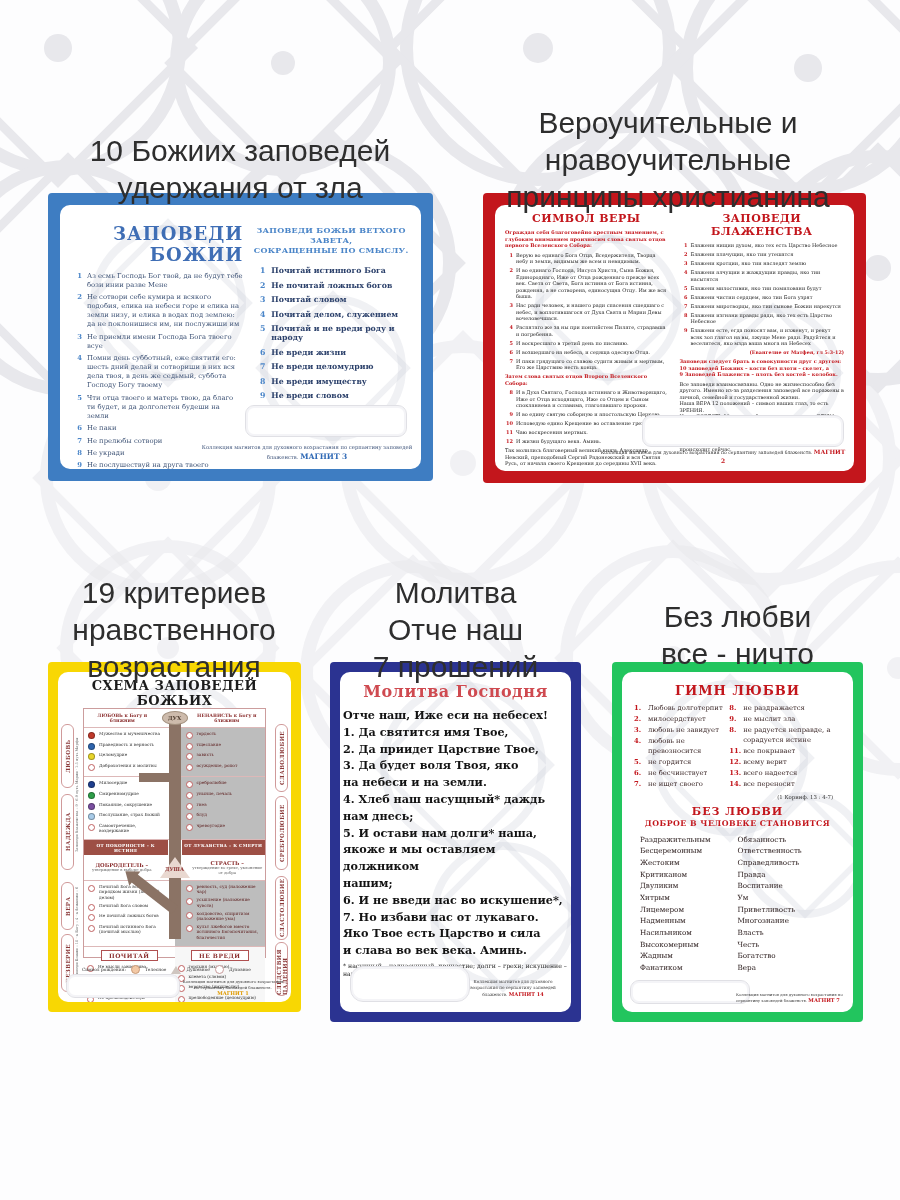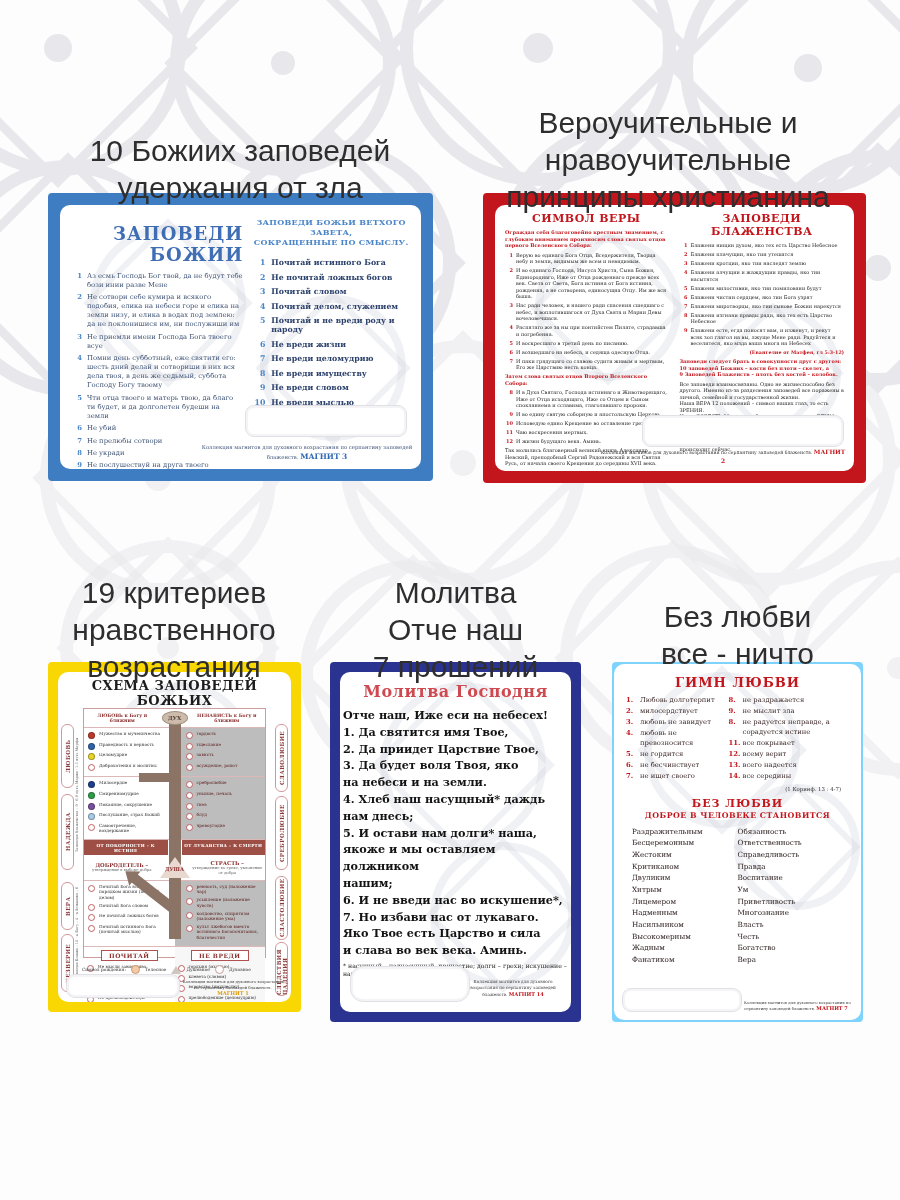--- a/index.html
+++ b/index.html
@@ -23,21 +23,21 @@
   .t4{left:330px;top:574px;width:251px;}
   .t5{left:610px;top:598px;width:255px;}
 
   
   .card{position:absolute;z-index:2;box-sizing:border-box;border-radius:4px;}
   .card-inner{position:relative;background:#fff;border-radius:10px;width:100%;height:100%;overflow:hidden;}
   .c1{left:48px;top:193px;width:385px;height:288px;background:#3e7dc2;padding:12px;}
   .c2{left:483px;top:193px;width:383px;height:290px;background:#c3161c;padding:12px;}
   .c3{left:48px;top:662px;width:253px;height:350px;background:#f8d703;padding:10px;}
   .c4{left:330px;top:662px;width:251px;height:360px;background:#2b3391;padding:10px;}
-  .c5{left:612px;top:662px;width:251px;height:360px;background:#7dd3fc;padding:2px;}
+  .c5{left:612px;top:662px;width:251px;height:360px;background:#22c55e;padding:10px;}
   .cols{position:relative;z-index:1;display:flex;width:100%;height:100%;}
 
   .magnet{position:absolute;z-index:2;background:#fff;border:1px solid #e0e0e5;border-radius:9px;
           box-shadow:inset 0 0 0 2px #f4f4f7;}
   .foot{position:absolute;z-index:2;line-height:1.4;text-align:center;}
   .mg{font-weight:bold;}
 
   
   .li{display:flex;align-items:flex-start;}
   .li-num{font-weight:bold;flex:0 0 auto;}
@@ -45,21 +45,21 @@
   .li-dot.outline{background:#fff;border:1px solid #c06060;}
   .li-txt{flex:1;}
 
   
   .c1 .colL{width:53%;padding:8px 8px 4px 12px;box-sizing:border-box;}
   .c1 .colR{width:47%;padding:8px 12px 4px 2px;box-sizing:border-box;}
   .h-blue{font-size:18px;font-weight:bold;color:#3f6eb5;text-align:right;letter-spacing:1px;margin:10px 0 7px;}
   .c1 .colL .li{gap:5px;font-size:6.8px;line-height:1.32;color:#3d5275;margin-bottom:3.5px;}
   .c1 .colL .li-num{color:#4a85c8;min-width:10px;text-align:right;}
   .h-blue-sm{font-size:8px;font-weight:bold;color:#4a85c8;text-align:center;white-space:pre-line;
-             letter-spacing:.3px;margin:4px 0 11px;}
+             letter-spacing:.3px;margin:12px 0 11px;}
   .c1 .colR .li{gap:6px;font-size:7.8px;font-weight:bold;color:#2c416b;margin-bottom:5.5px;}
   .c1 .colR .li-num{color:#4a85c8;min-width:12px;text-align:right;}
   .m1{right:14px;bottom:32px;width:160px;height:30px;}
   .f1{right:8px;bottom:7px;width:212px;font-size:5.3px;color:#44597e;}
   .mg1{color:#2f69b5;font-size:7.5px;}
 
   
   .c2 .colL{width:50%;padding:5px 7px 4px 10px;box-sizing:border-box;}
   .c2 .colR{width:50%;padding:5px 10px 6px 5px;box-sizing:border-box;}
   .h-red{font-size:11px;font-weight:bold;color:#c3161c;text-align:center;letter-spacing:.5px;margin:2px 0 4px;}
@@ -219,21 +219,21 @@
               <div class="li">
                 <span class="li-num">4</span>
                 <span class="li-txt">Помни день субботный, еже святити его: шесть дний делай и сотвориши в них вся дела твоя, в день же седьмый, суббота Господу Богу твоему</span>
               </div>
               <div class="li">
                 <span class="li-num">5</span>
                 <span class="li-txt">Чти отца твоего и матерь твою, да благо ти будет, и да долголетен будеши на земли</span>
               </div>
               <div class="li">
                 <span class="li-num">6</span>
-                <span class="li-txt">Не убий</span>
+                <span class="li-txt">Не паки</span>
               </div>
               <div class="li">
                 <span class="li-num">7</span>
                 <span class="li-txt">Не прелюбы сотвори</span>
               </div>
               <div class="li">
                 <span class="li-num">8</span>
                 <span class="li-txt">Не укради</span>
               </div>
               <div class="li">
@@ -742,21 +742,21 @@
               <div class="li">
                 <span class="li-num">12.</span>
                 <span class="li-txt">всему верит</span>
               </div>
               <div class="li">
                 <span class="li-num">13.</span>
                 <span class="li-txt">всего надеется</span>
               </div>
               <div class="li">
                 <span class="li-num">14.</span>
-                <span class="li-txt">все середины</span>
+                <span class="li-txt">все переносит</span>
               </div>
             </div>
         </div>
         <div class="ref5">(1 Коринф. 13 : 4-7)</div>
         <div class="h5b">БЕЗ ЛЮБВИ</div>
         <div class="h5c">ДОБРОЕ В ЧЕЛОВЕКЕ СТАНОВИТСЯ</div>
         <div class="words">
           <div class="wcol">
               <div class="li">
                 <span class="li-txt">Раздражительным</span>

